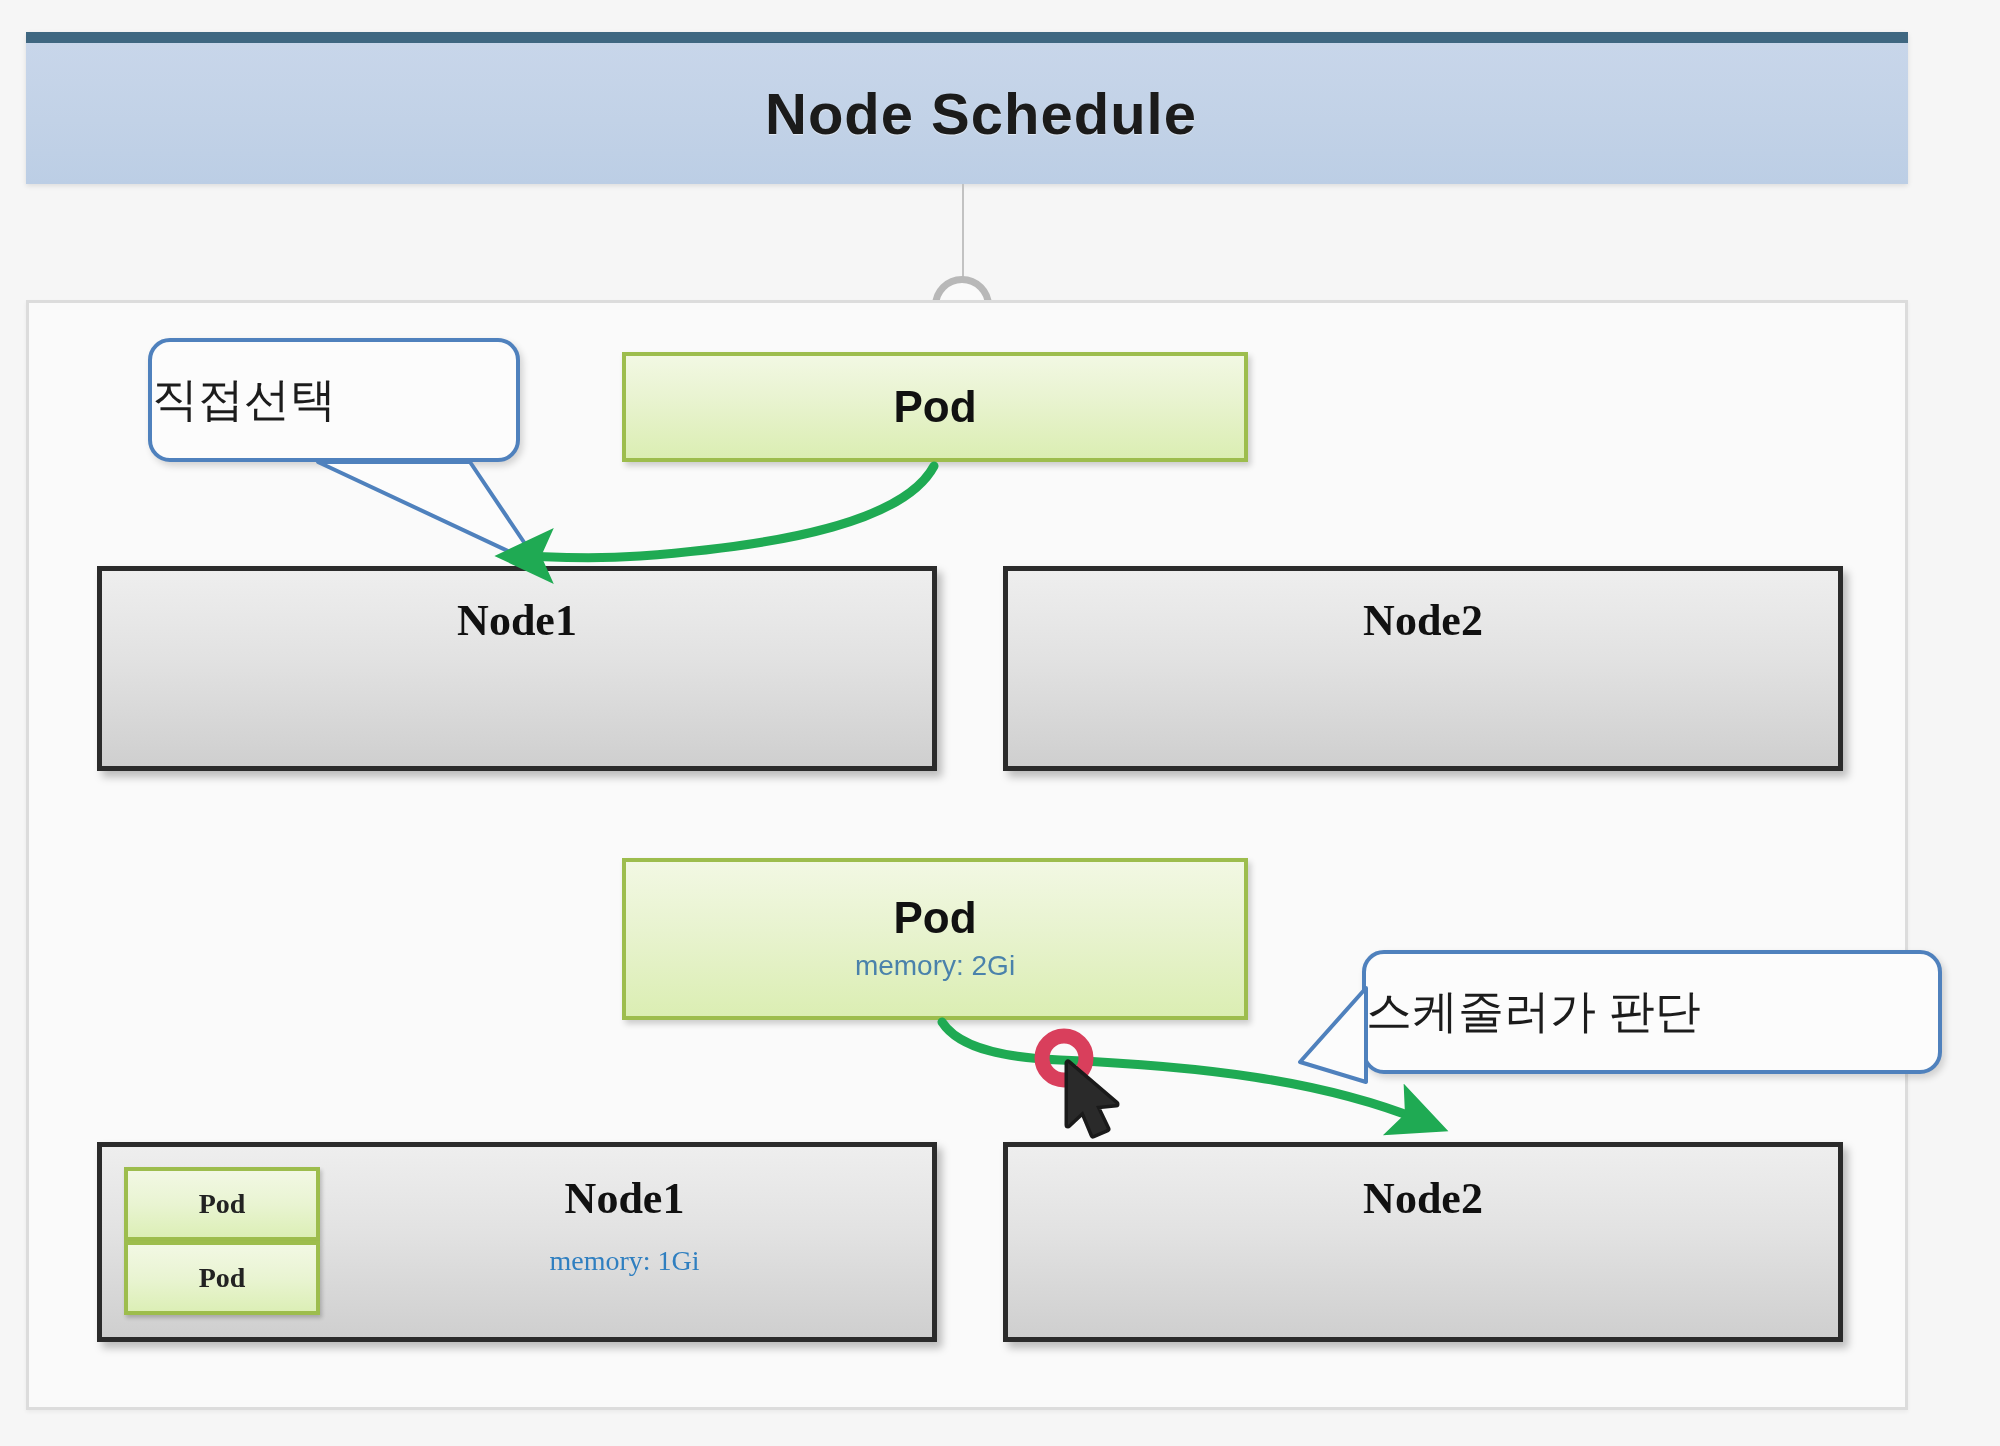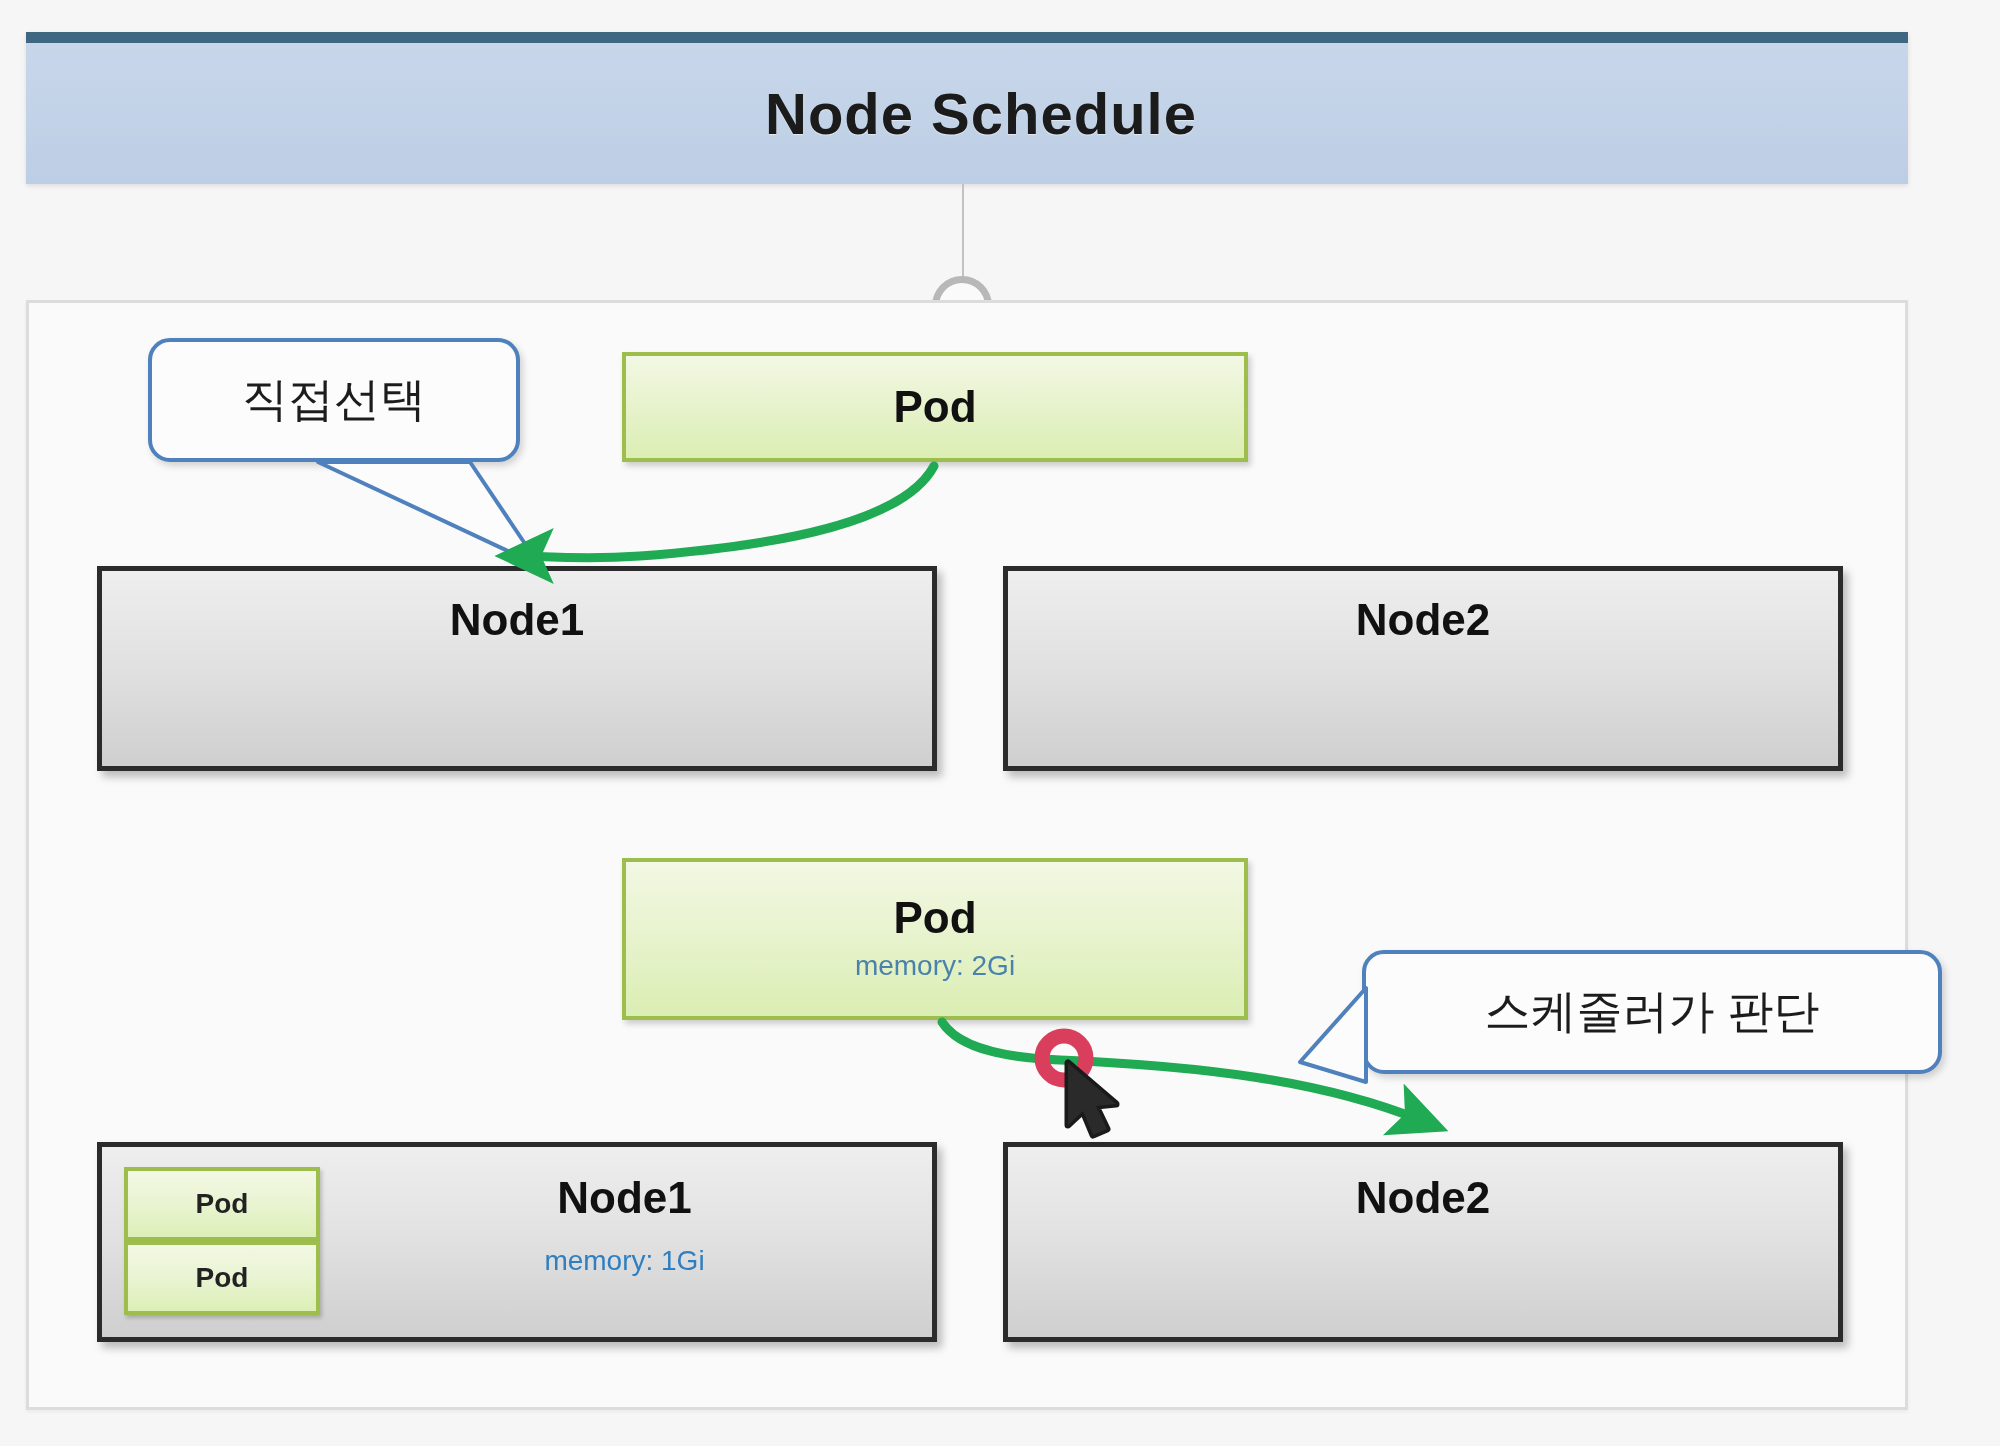--- a/index.html
+++ b/index.html
@@ -103,20 +103,21 @@
     line-height: 1.2;
     margin-top: 8px;
   }
 
   .node-box {
     position: absolute;
     background: linear-gradient(180deg, #eeeeee 0%, #e2e2e2 45%, #cfcfcf 100%);
     border: 5px solid #2b2b2b;
     box-sizing: border-box;
     box-shadow: 5px 6px 8px rgba(0,0,0,0.25);
+    font-family: Liberation Serif, serif;
   }
   .node-title {
     position: absolute;
     left: 0;
     right: 0;
     text-align: center;
     font-size: 44px;
     font-weight: bold;
     color: #111;
   }
@@ -157,21 +158,21 @@
   
   .callout {
     position: absolute;
     background: #fcfcfc;
     border: 4px solid #4f81bd;
     border-radius: 22px;
     box-sizing: border-box;
     box-shadow: 3px 4px 7px rgba(0,0,0,0.16);
     display: flex;
     align-items: center;
-    justify-content: center;
+    justify-content: flex-start;
     font-size: 46px;
     color: #1c1c1c;
     z-index: 6;
   }
 
   
   #overlay {
     position: absolute;
     left: 0;
     top: 0;

